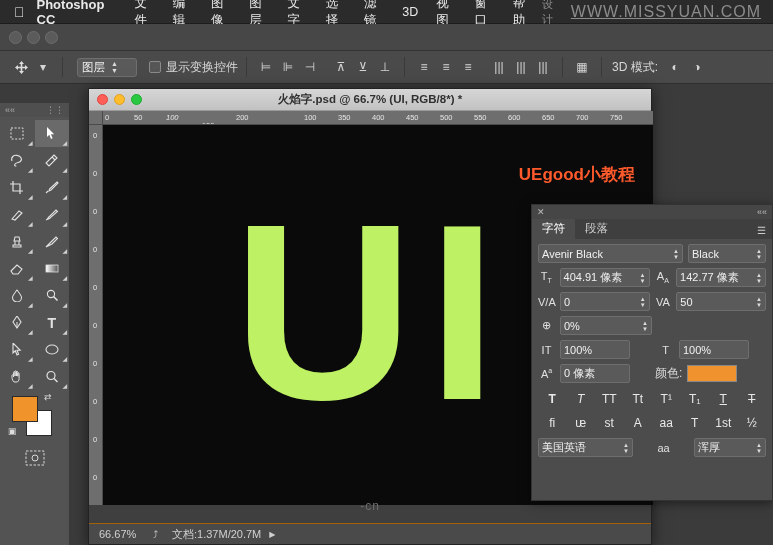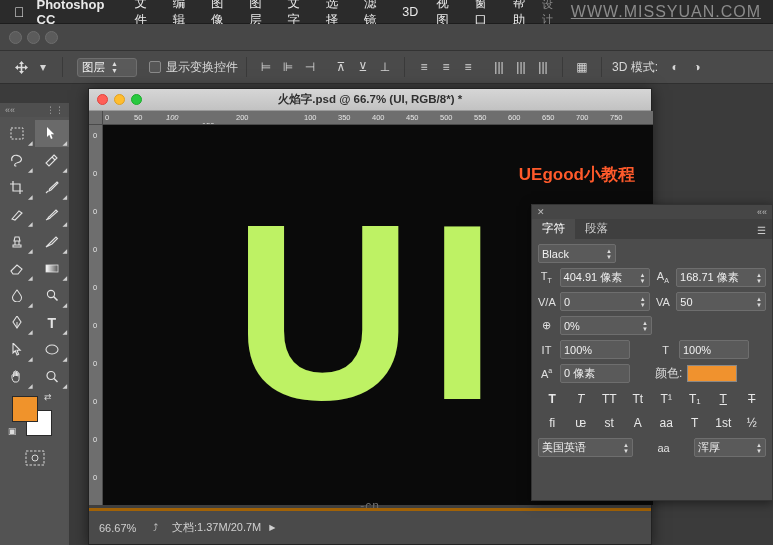--- a/index.html
+++ b/index.html
@@ -124,22 +124,22 @@
     color:#f2922e; font-size:250px; line-height:220px;
     font-family:"Liberation Sans", sans-serif; font-weight:bold;
     letter-spacing:14px;
   }
   #cn-mark {
     position:absolute; left:50%; top:410px; transform:translateX(-50%);
     color:#6d6d6d; font-size:12px; letter-spacing:1px;
   }
   
   #statusbar {
-    position:absolute; left:0; bottom:0; width:562px; height:36px;
-    background:#4a4a4a; border-top:3px solid #a16207;
+    position:absolute; left:0; bottom:0; width:562px; height:21px;
+    background:#4a4a4a; border-top:1px solid #a16207;
     display:flex; align-items:center; color:#d0d0d0; font-size:11px;
   }
   #statusbar .zoom { padding-left:10px; min-width:54px; }
   #statusbar .shr { padding:0 10px; font-size:10px; }
   #statusbar .docinfo { padding-left:4px; }
   #statusbar .play { margin-left:8px; font-size:8px; }
 
   
   #charpanel {
     position:absolute; left:531px; top:204px; width:242px; height:297px;
@@ -477,41 +477,48 @@
     <span>««</span>
   </div>
   <div class="cp-tabs">
     <span class="cp-tab active">字符</span>
     <span class="cp-tab">段落</span>
     <span class="menu">☰</span>
   </div>
   <div class="cp-body">
 
     <div class="row">
+      <span class="field" style="flex:1 1 140px;">
+        <span>Avenir Black</span>
+        <span class="ar">
+            <span>▲</span>
+            <span>▼</span>
+          </span>
+      </span>
       <span class="field" style="width:78px;">
         <span>Black</span>
         <span class="ar">
             <span>▲</span>
             <span>▼</span>
           </span>
       </span>
     </div>
 
     <div class="row">
       <span class="ico">T<sub style="font-size:7px;">T</sub></span>
       <span class="field" style="width:92px;">
         <span>404.91 像素</span>
         <span class="ar">
             <span>▲</span>
             <span>▼</span>
           </span>
       </span>
       <span class="ico">A<sub style="font-size:7px;">A</sub></span>
       <span class="field" style="width:92px;">
-        <span>168.71 像素</span>
+        <span>142.77 像素</span>
         <span class="ar">
             <span>▲</span>
             <span>▼</span>
           </span>
       </span>
     </div>
 
     <div class="row">
       <span class="ico">V/A</span>
       <span class="field" style="width:92px;">

